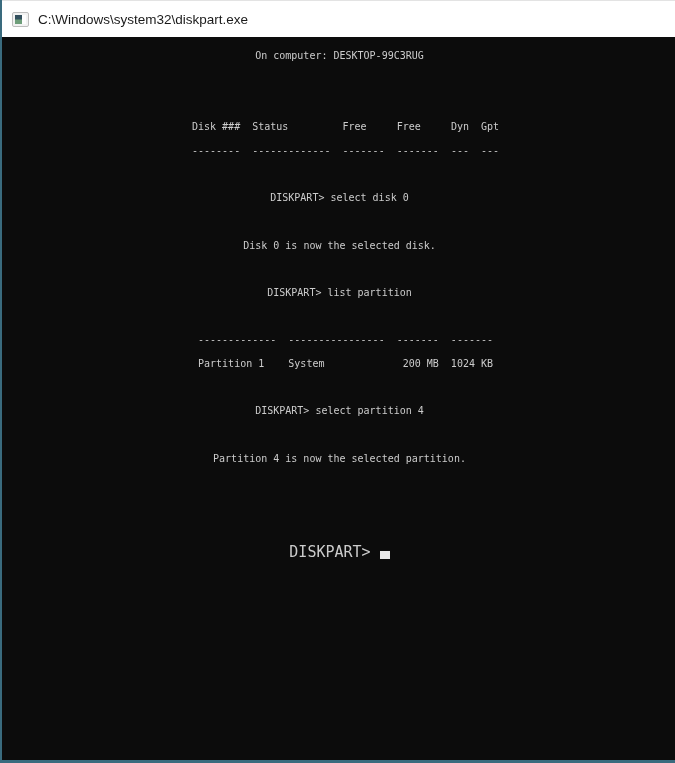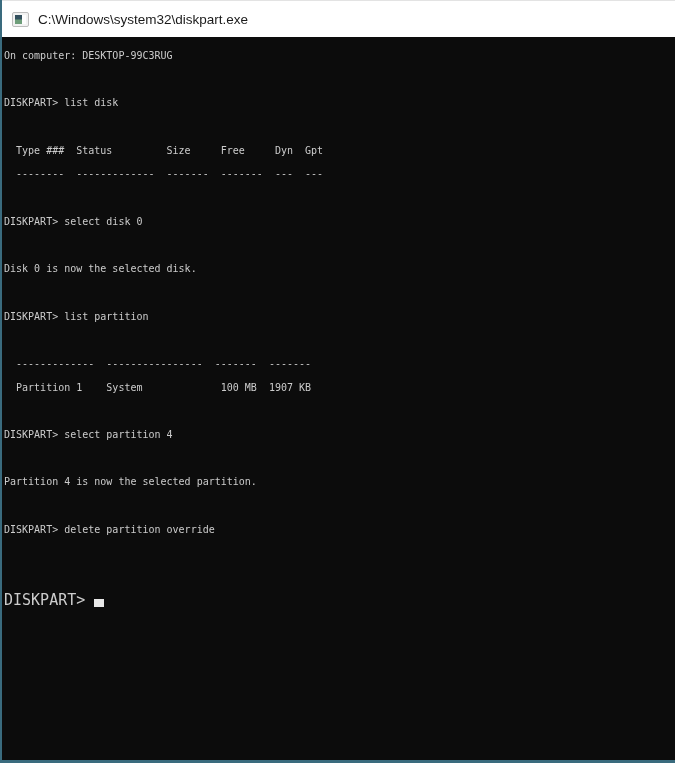--- a/index.html
+++ b/index.html
@@ -10,20 +10,21 @@
   .window {
     position: relative;
     width: 675px;
     height: 763px;
     box-sizing: border-box;
     background: #0C0C0C;
     border-left: 2px solid #3A6B7E;
     border-bottom: 3px solid #3A6B7E;
     overflow: hidden;
     font-family: "DejaVu Sans Mono", "Liberation Mono", monospace;
+    text-align: center;
   }
   .titlebar {
     position: absolute;
     top: 0; left: 0; right: 0;
     height: 37px;
     background: #FFFFFF;
     border-top: 1px solid #E3E3E3;
     box-sizing: border-box;
     display: flex;
     align-items: center;
@@ -99,37 +100,35 @@
       <div class="pane-left"></div>
       <div class="pane-right"></div>
     </div>
     <div class="title-text">C:\Windows\system32\diskpart.exe</div>
   </div>
 
   <div class="console">
 
     <div class="line">On computer: DESKTOP-99C3RUG</div>
       <div class="line"></div>
-      <div class="line">DISKPART&gt; list disk</div>
       <div class="line"></div>
-      <div class="line">  Type ###  Status         Size     Free     Dyn  Gpt</div>
+      <div class="line">  Disk ###  Status         Free     Free     Dyn  Gpt</div>
       <div class="line">  --------  -------------  -------  -------  ---  ---</div>
       <div class="line"></div>
       <div class="line">DISKPART&gt; select disk 0</div>
       <div class="line"></div>
       <div class="line">Disk 0 is now the selected disk.</div>
       <div class="line"></div>
       <div class="line">DISKPART&gt; list partition</div>
       <div class="line"></div>
       <div class="line">  -------------  ----------------  -------  -------</div>
-      <div class="line">  Partition 1    System             100 MB  1907 KB</div>
+      <div class="line">  Partition 1    System             200 MB  1024 KB</div>
       <div class="line"></div>
       <div class="line">DISKPART&gt; select partition 4</div>
       <div class="line"></div>
       <div class="line">Partition 4 is now the selected partition.</div>
       <div class="line"></div>
-      <div class="line">DISKPART&gt; delete partition override</div>
       <div class="line"></div>
       <div class="line"></div>
       <div class="prompt-line"><span>DISKPART&gt; </span><span class="cursor"></span></div>
   </div>
 
 </div>
 
 </body></html>

